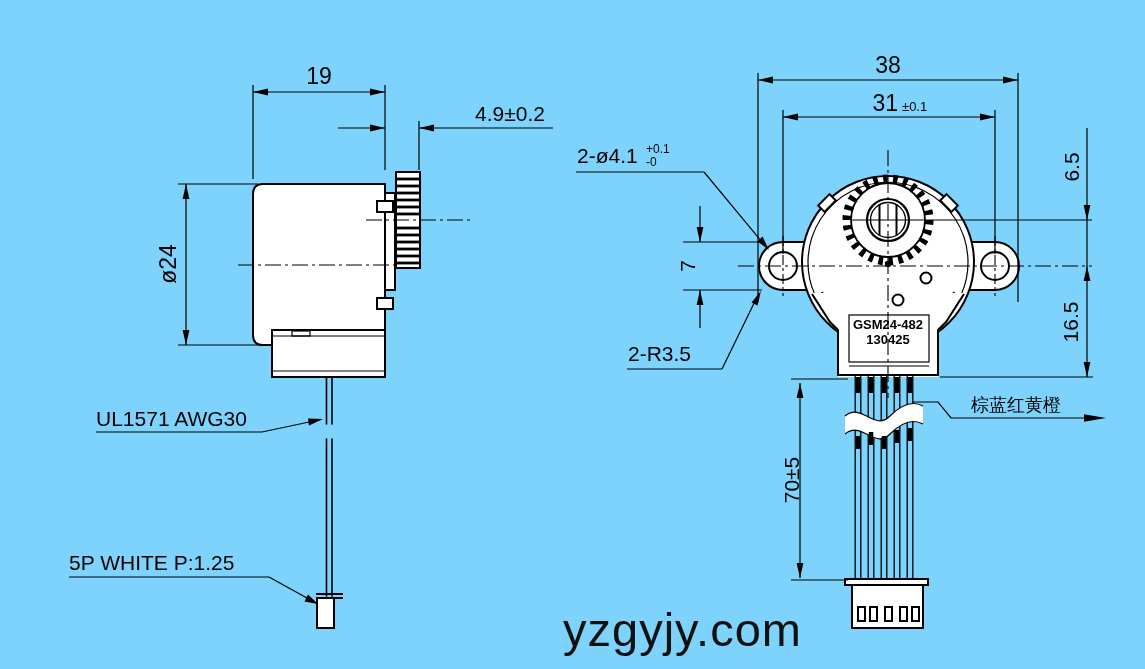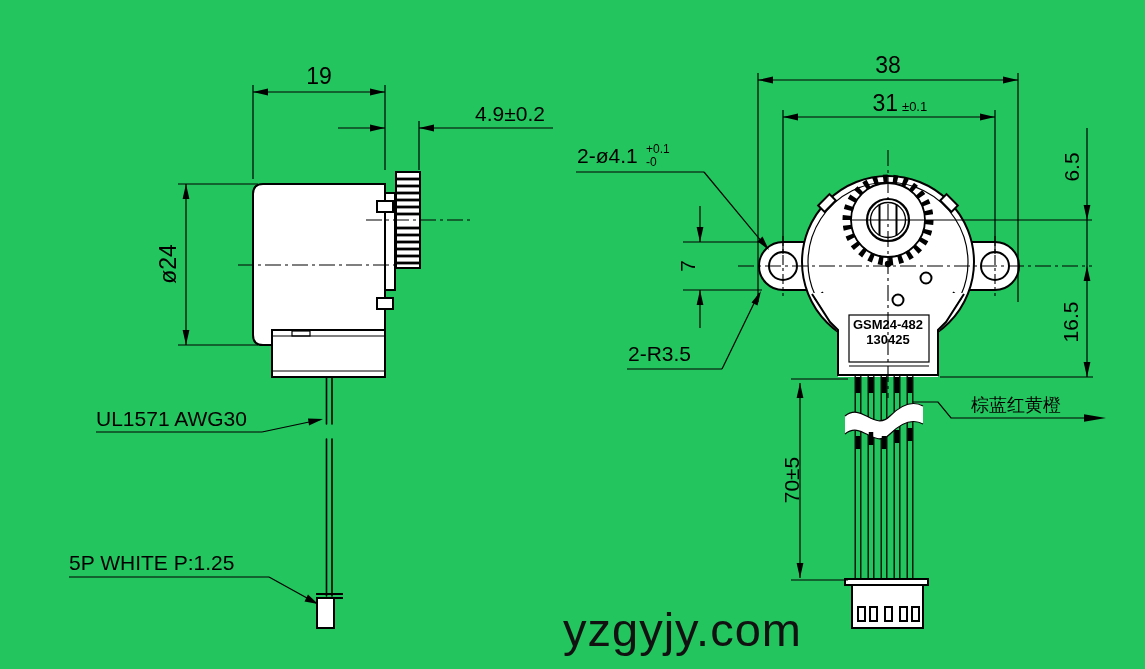--- a/index.html
+++ b/index.html
@@ -1,16 +1,16 @@
 <!DOCTYPE html>
 <html><head>
 <meta charset="utf-8">
 <style>
   html,body{margin:0;padding:0;background:#ffffff;}
-  .canvas{position:relative;width:1145px;height:669px;background:#22c55e;overflow:hidden;
+  .canvas{position:relative;width:1145px;height:669px;background:#7dd3fc;overflow:hidden;
           font-family:"Liberation Sans",sans-serif;}
   svg{position:absolute;left:0;top:0;}
   text{fill:#000;font-family:"Liberation Sans",sans-serif;}
   .obj{stroke:#000;stroke-width:2;fill:none;}
   .objf{stroke:#000;stroke-width:2;fill:#fff;}
   .thin{stroke:#000;stroke-width:1.2;fill:none;}
   .cl{stroke:#000;stroke-width:1.1;fill:none;stroke-dasharray:16 4 3 4;}
   .cls{stroke:#000;stroke-width:1.1;fill:none;stroke-dasharray:10 3 3 3;}
   .arr{fill:#000;stroke:none;}
   .dimtxt{font-size:21px;}

